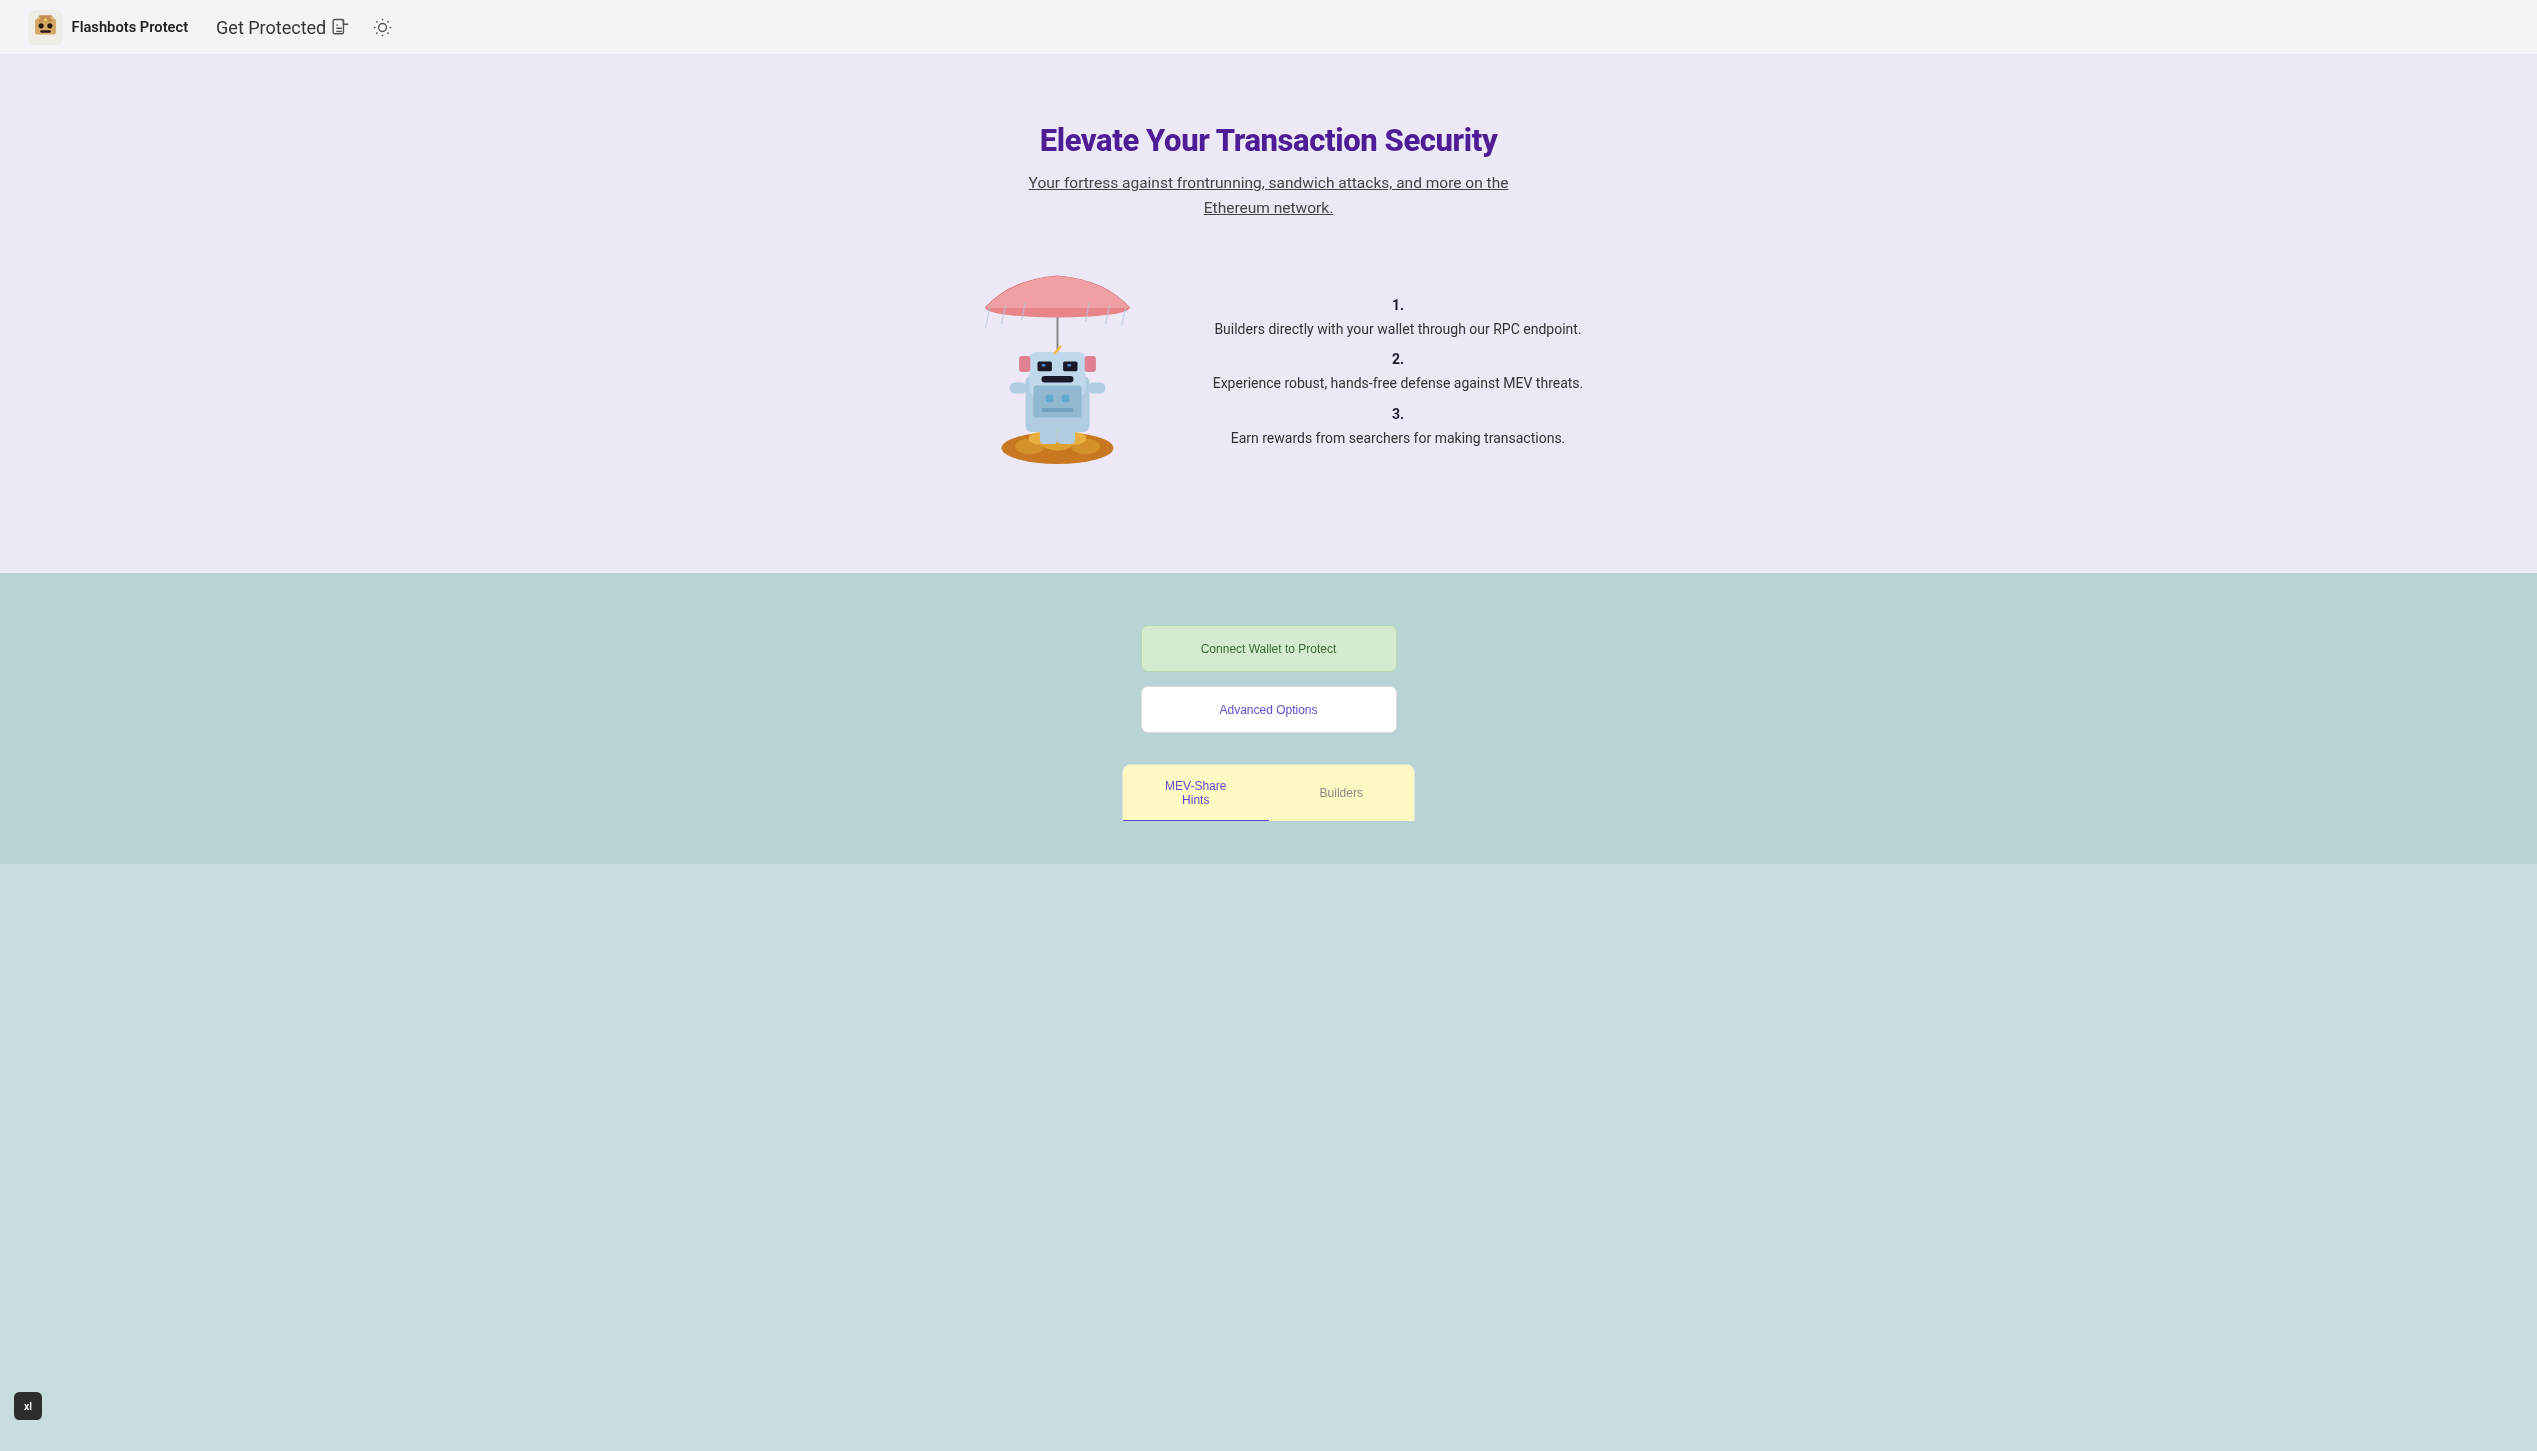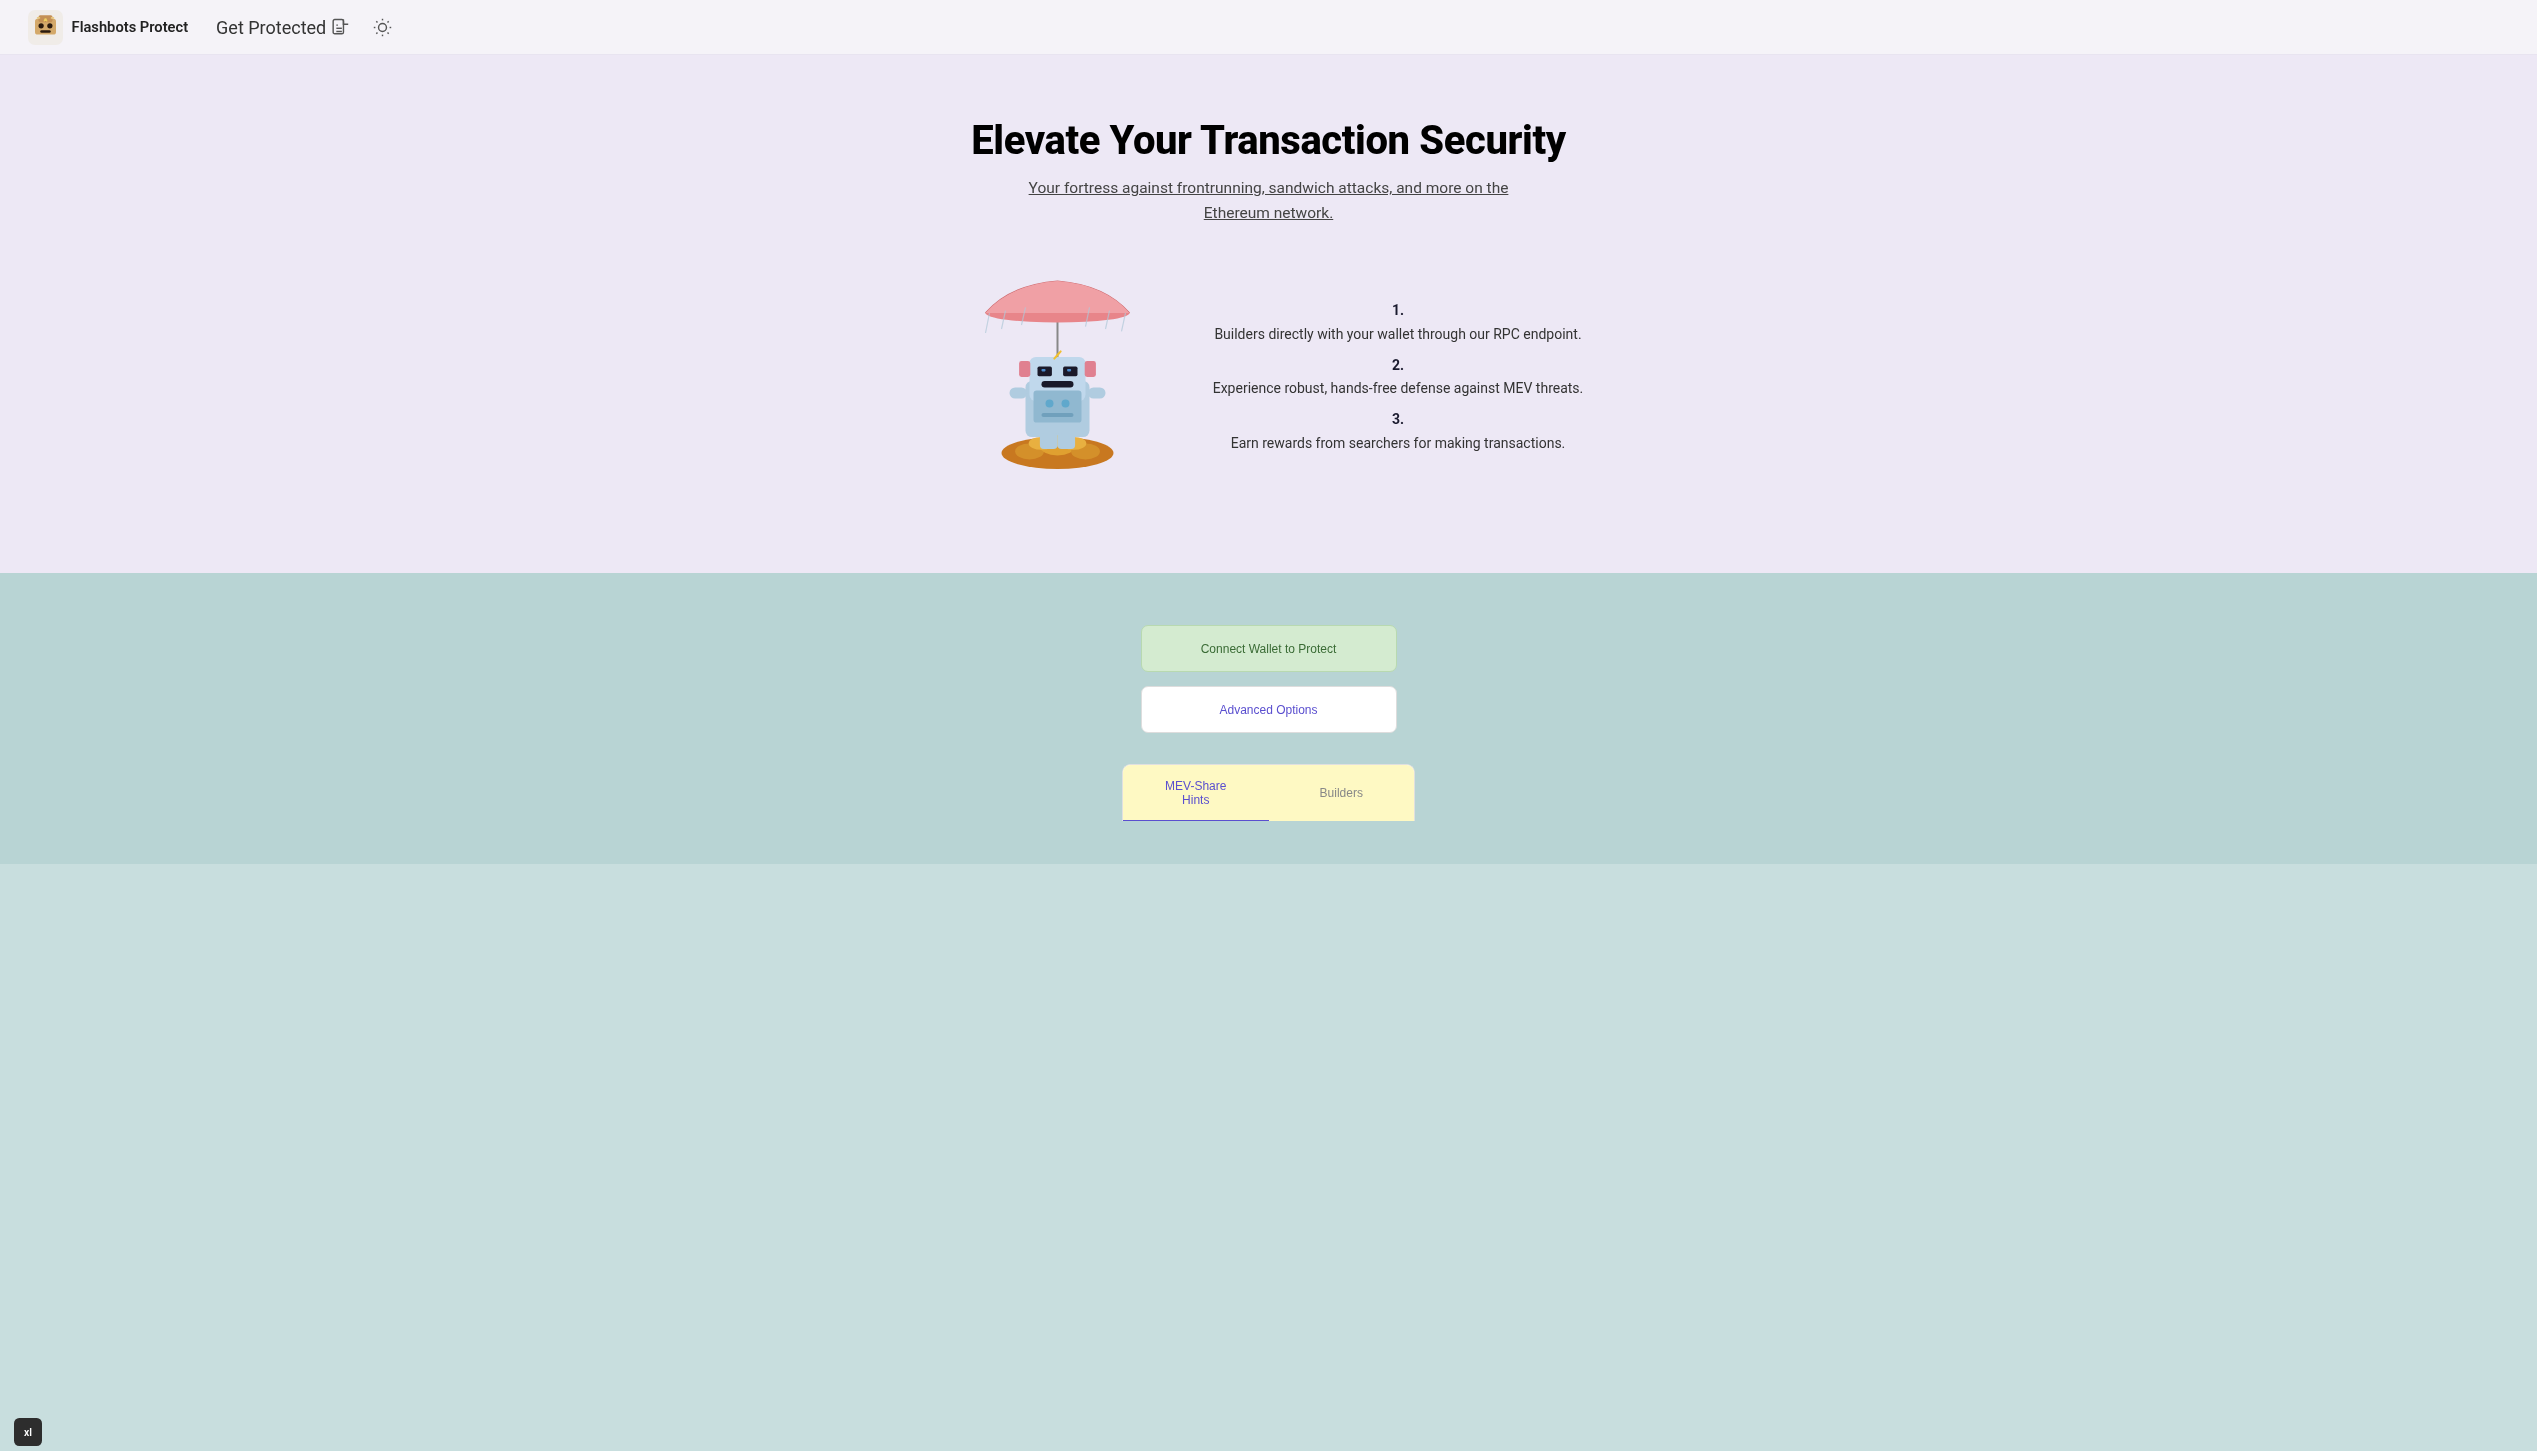--- a/index.html
+++ b/index.html
@@ -86,23 +86,23 @@
       align-items: center;
       justify-content: center;
     }
 
     .hero-inner {
       max-width: 777px;
       width: 100%;
     }
 
     .hero-title {
-      font-size: 40px;
+      font-size: 31px;
       font-weight: 800;
-      color: #000000;
+      color: #4c1d95;
       line-height: 1.15;
       margin-bottom: 12px;
       letter-spacing: -0.4px;
     }
 
     .hero-subtitle {
       font-size: 15.5px;
       color: #444;
       line-height: 1.6;
       margin-bottom: 43px;
@@ -220,21 +220,21 @@
       bottom: 0;
       left: 0;
       right: 0;
       height: 1.7px;
       background: #5a4fcf;
     }
 
     
     .corner-badge {
       position: fixed;
-      bottom: 5px;
+      bottom: 31px;
       left: 14px;
       background: #2d2d2d;
       color: #fff;
       width: 28px;
       height: 28px;
       border-radius: 5.2px;
       display: flex;
       align-items: center;
       justify-content: center;
       font-size: 10.4px;

